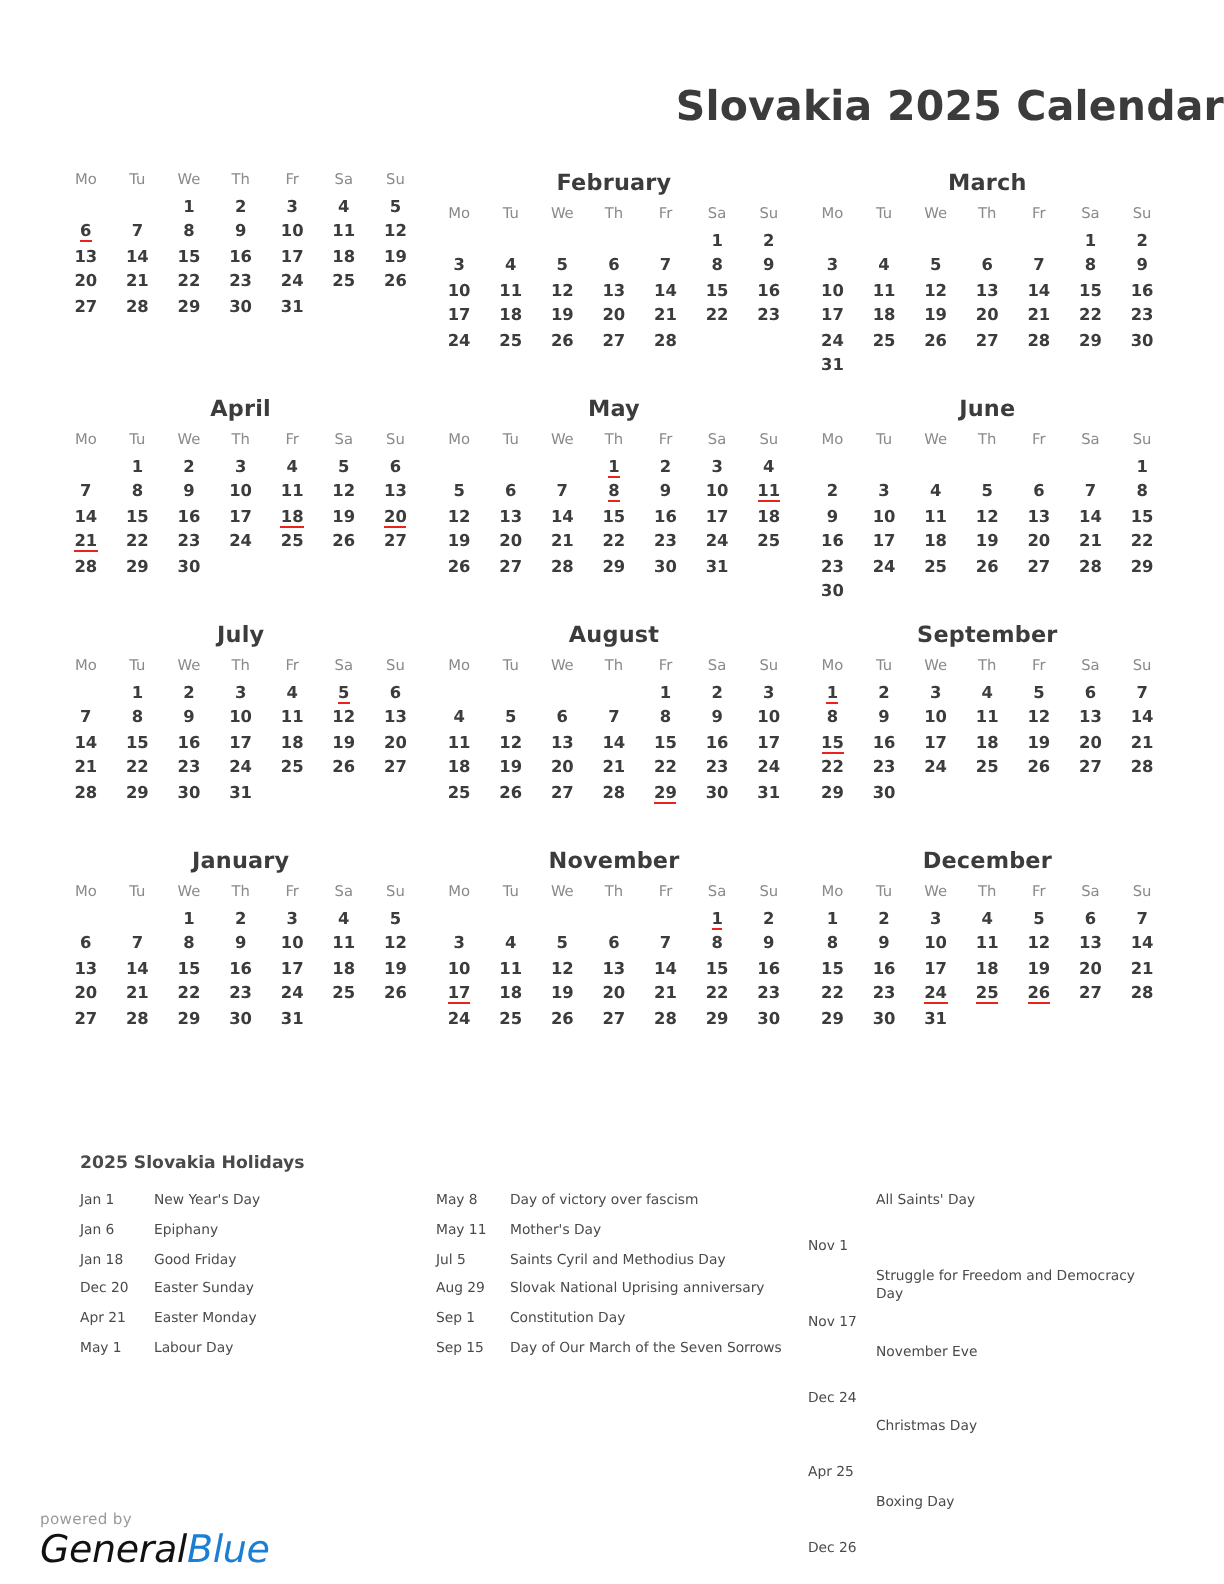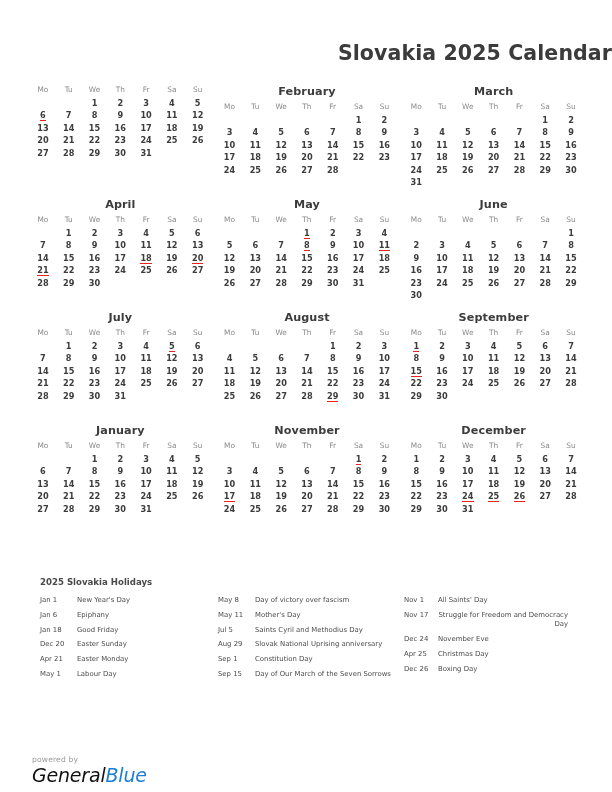--- a/index.html
+++ b/index.html
@@ -101,29 +101,28 @@
   }
   .hdate {
     width:37px;
     flex:0 0 37px;
     font-size:6.9px;
     color:#4a4a4a;
   }
   .hname {
     font-size:6.9px;
     color:#4a4a4a;
-    text-align:right;
-  }
-  .hcol-3 .hdate { width:34px; flex:0 0 34px; }
+  }
+  .hcol-3 .hdate { width:34px; flex:0 0 34px;margin-top:23px; }
   .hcol-3 .hname { max-width:130px; }
 
   
   .footer {
     position:absolute;
-    left:32px;
+    left:20px;
     top:714px;
   }
   .pw {
     font-size:7.6px;
     color:#9a9a9a;
     letter-spacing:0.15px;
     margin-bottom:1px;
   }
   .logo {
     font-size:19px;

